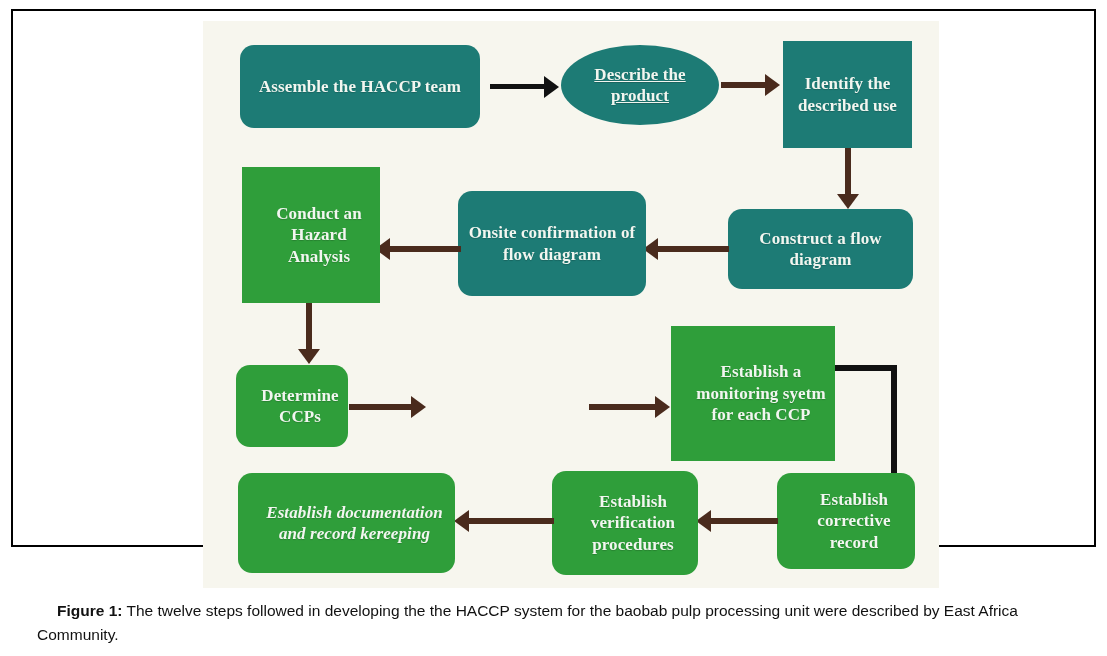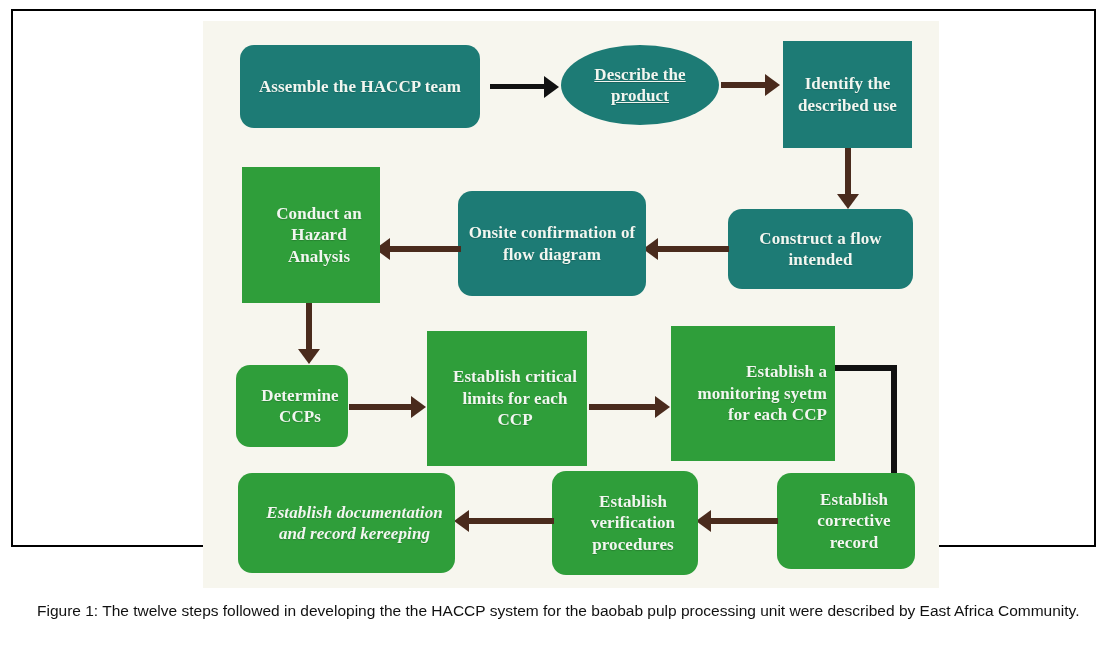--- a/index.html
+++ b/index.html
@@ -104,21 +104,22 @@
     left: 24px;
     top: 588px;
     width: 1045px;
     font-family: "Liberation Sans", sans-serif;
     font-size: 15.5px;
     line-height: 1.52;
     color: #111111;
     text-align: left;
   }
   #caption .fig-label {
-    font-weight: 400;
+    font-weight: 700;
+    margin-left: 20px;
   }
 </style>
 </head>
 <body>
 
 <div id="figure-frame">
 
   <div id="diagram-panel">
 
     <div class="node teal rounded" style="left:37px; top:24px; width:240px; height:83px;">
@@ -142,21 +143,21 @@
     <div class="node teal sharp" style="left:580px; top:20px; width:129px; height:107px;">
       <span class="node-label">Identify the described use</span>
     </div>
 
     <div class="arrow" style="left:634px; top:127px; width:22px; height:62px;">
       <span class="shaft" style="left:8px; top:0; width:6px; height:48px;"></span>
       <span class="head down" style="left:0; top:46px;"></span>
     </div>
 
     <div class="node teal rounded" style="left:525px; top:188px; width:185px; height:80px;">
-      <span class="node-label">Construct a flow intended</span>
+      <span class="node-label">Construct a flow diagram</span>
     </div>
 
     <div class="arrow" style="left:440px; top:217px; width:86px; height:22px;">
       <span class="shaft" style="left:14px; top:8px; width:72px; height:6px;"></span>
       <span class="head left" style="left:0; top:0;"></span>
     </div>
 
     <div class="node teal rounded" style="left:255px; top:170px; width:188px; height:105px;">
       <span class="node-label">Onsite confirmation of flow diagram</span>
     </div>
@@ -177,30 +178,27 @@
 
     <div class="node green rounded" style="left:33px; top:344px; width:112px; height:82px;">
       <span class="node-label">Determine CCPs</span>
     </div>
 
     <div class="arrow" style="left:146px; top:375px; width:78px; height:22px;">
       <span class="shaft" style="left:0; top:8px; width:64px; height:6px;"></span>
       <span class="head right" style="left:62px; top:0;"></span>
     </div>
 
-    <div class="node green sharp" style="left:224px; top:310px; width:160px; height:135px;">
-      <span class="node-label">Establish critical limits for each CCP</span>
-    </div>
 
     <div class="arrow" style="left:386px; top:375px; width:82px; height:22px;">
       <span class="shaft" style="left:0; top:8px; width:68px; height:6px;"></span>
       <span class="head right" style="left:66px; top:0;"></span>
     </div>
 
-    <div class="node green sharp" style="left:468px; top:305px; width:164px; height:135px;text-align:right;">
+    <div class="node green sharp" style="left:468px; top:305px; width:164px; height:135px;">
       <span class="node-label">Establish a monitoring syetm for each CCP</span>
     </div>
 
     <div class="arrow black" style="left:632px; top:344px; width:86px; height:146px;">
       <span class="shaft" style="left:0; top:0; width:62px; height:6px;"></span>
       <span class="shaft" style="left:56px; top:0; width:6px; height:118px;"></span>
       <span class="head down" style="left:48px; top:116px;"></span>
     </div>
 
     <div class="node green rounded" style="left:574px; top:452px; width:138px; height:96px;">

